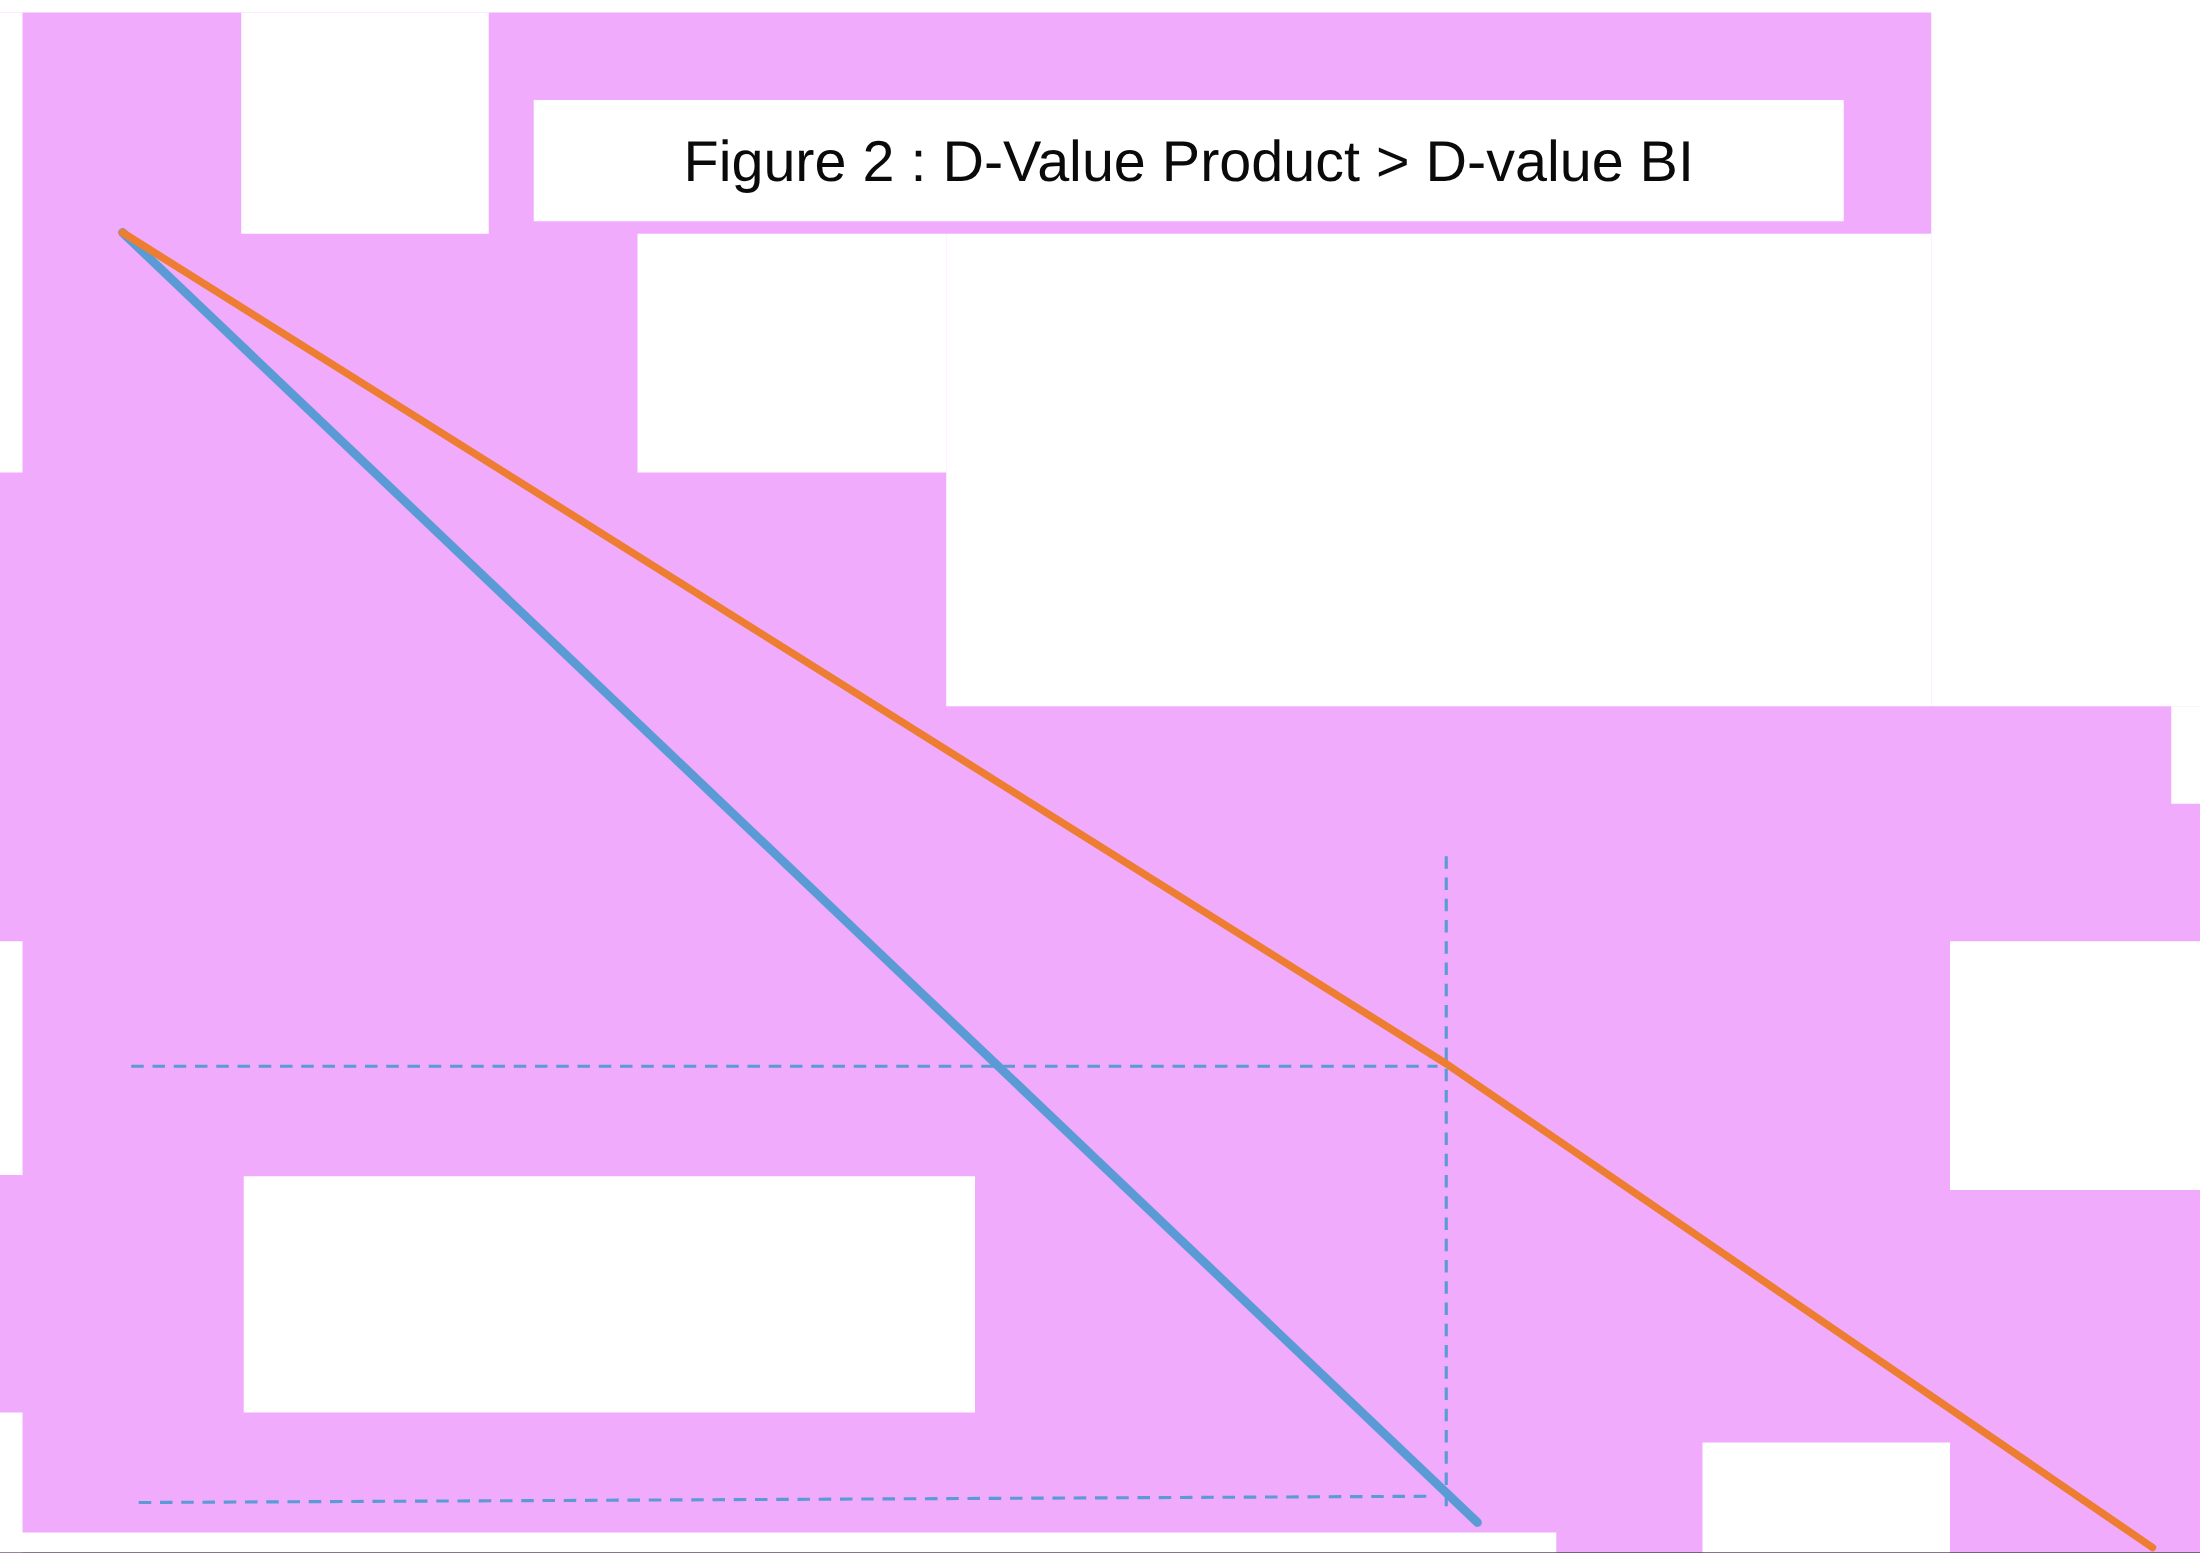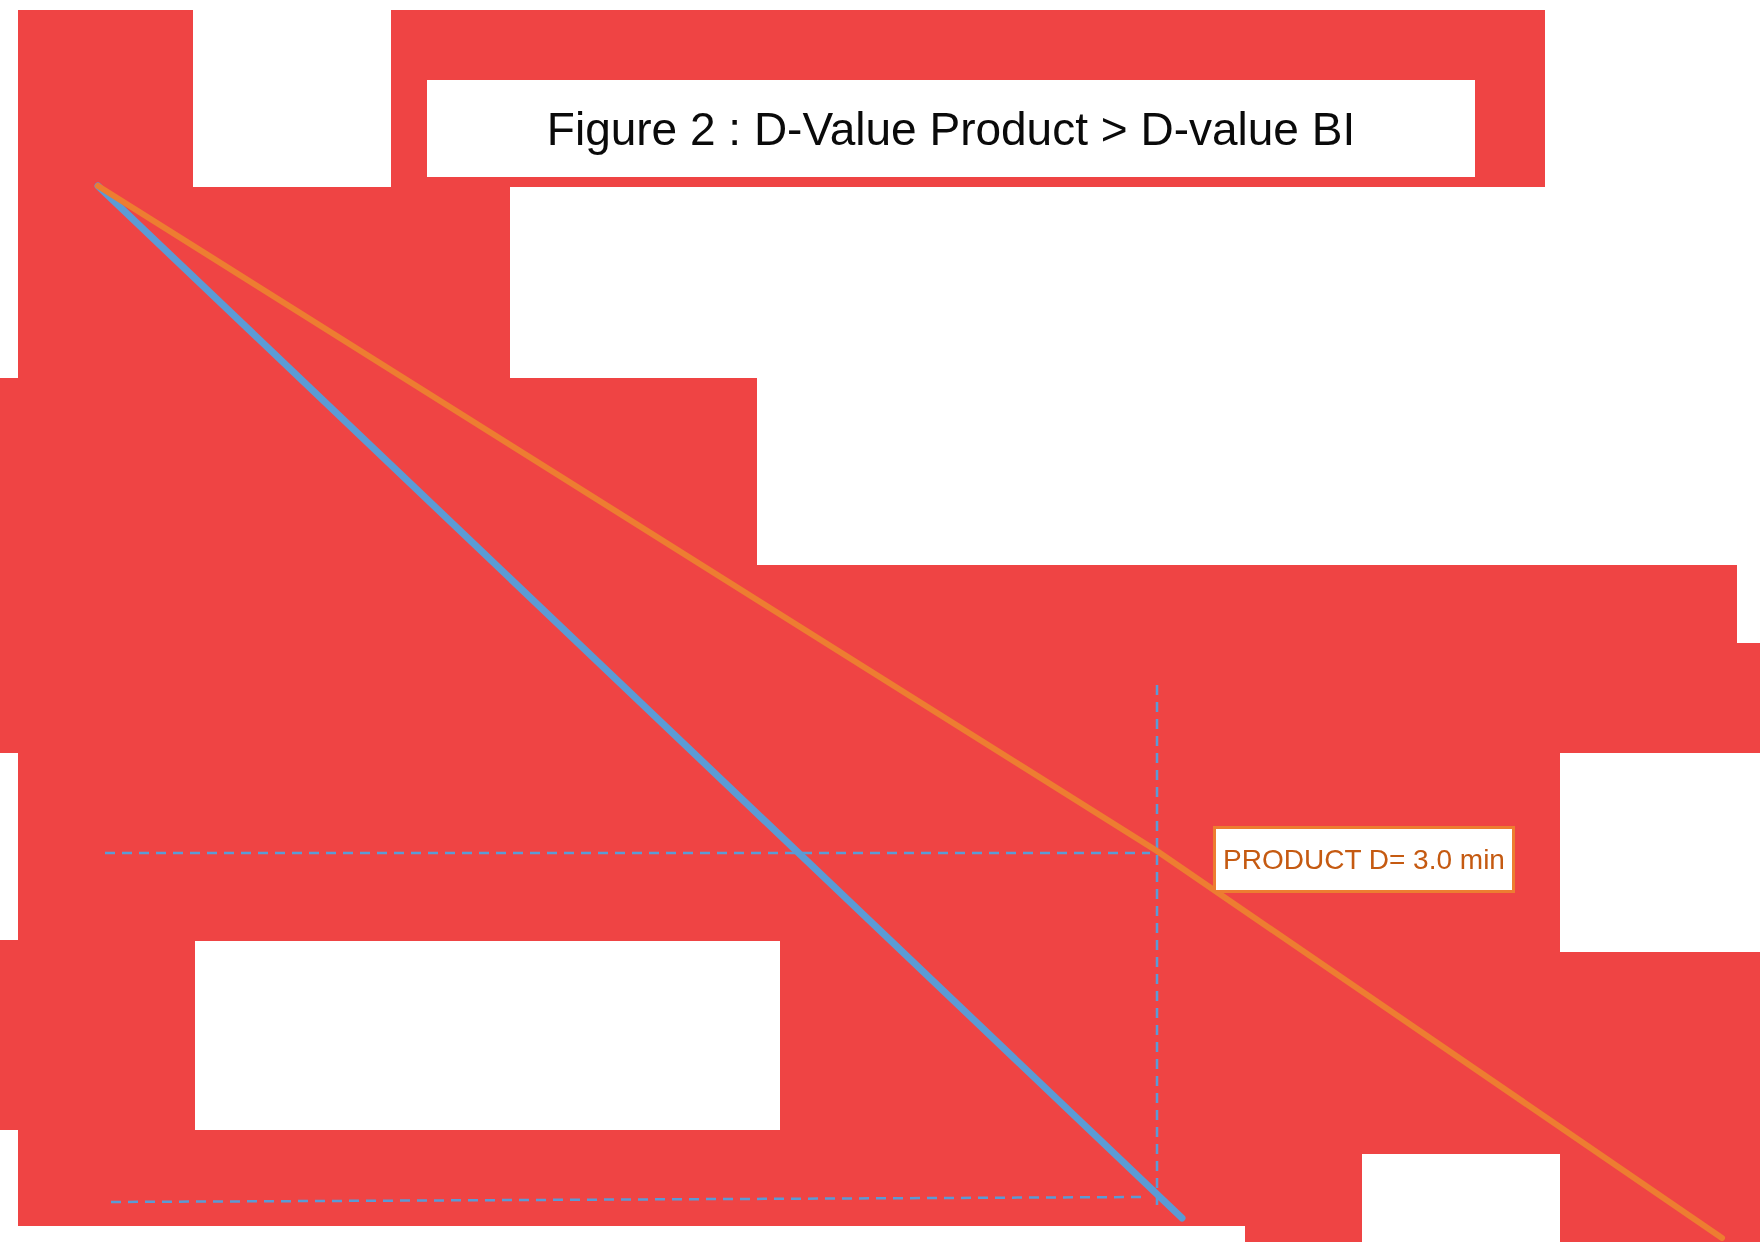--- a/index.html
+++ b/index.html
@@ -1,17 +1,17 @@
 <!DOCTYPE html>
 <html><head>
 <meta charset="utf-8">
 <style>
   html,body{margin:0;padding:0;background:#222;}
   #canvas{
-    position:relative;width:1760px;height:1242px;background:#ef4444;overflow:hidden;
+    position:relative;width:1760px;height:1242px;background:#f0abfc;overflow:hidden;
     font-family:"Liberation Sans", sans-serif;
   }
   .rect{position:absolute;background:#ffffff;}
   #curve-layer{position:absolute;left:0;top:0;width:1760px;height:1242px;}
   .label-box{position:absolute;background:#fff;display:flex;align-items:center;justify-content:center;box-sizing:border-box;}
   #title-box{
     left:427px;top:80px;width:1048px;height:97px;
     color:#0a0a0a;font-size:46px;letter-spacing:0px;
   }
   #minutes-box{
@@ -53,18 +53,15 @@
       <polyline points="111,1202 1145,1197" fill="none" stroke="#5B9BD5" stroke-width="2.5" stroke-dasharray="10 7"></polyline>
       <polyline points="98,186 1182,1218" fill="none" stroke="#5B9BD5" stroke-width="7" stroke-linecap="round" stroke-linejoin="round"></polyline>
       <polyline points="98,186 1157,851 1722,1238" fill="none" stroke="#ED7D31" stroke-width="6" stroke-linecap="round" stroke-linejoin="round"></polyline>
     </svg>
 
   <div class="label-box" id="title-box">
     <span>Figure 2 : D-Value Product &gt; D-value BI</span>
   </div>
 
 
-  <div class="label-box" id="product-box">
-    <span>PRODUCT D= 3.0 min</span>
-  </div>
 
 
 </div>
 
 </body></html>

